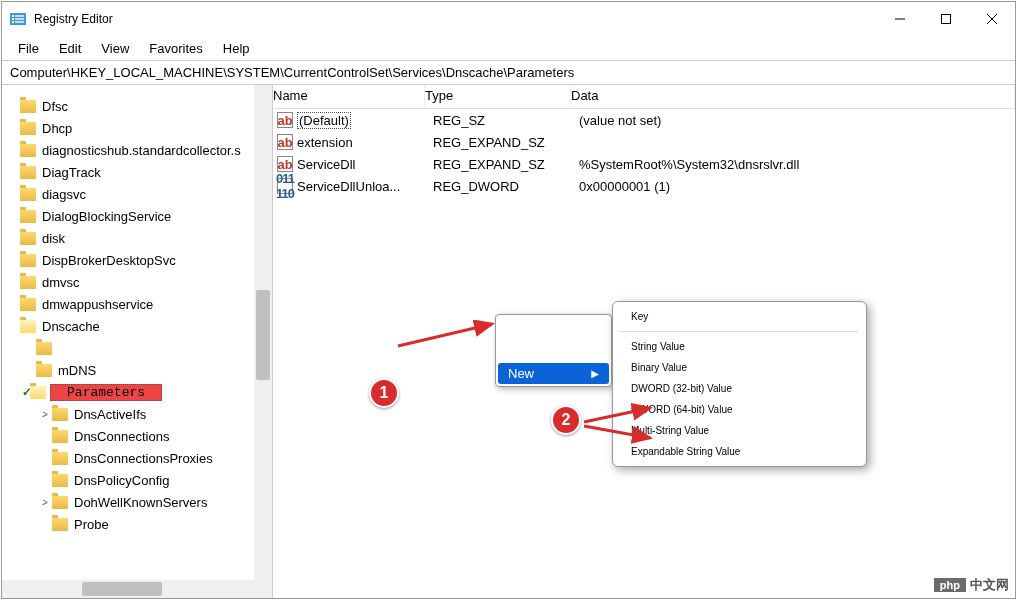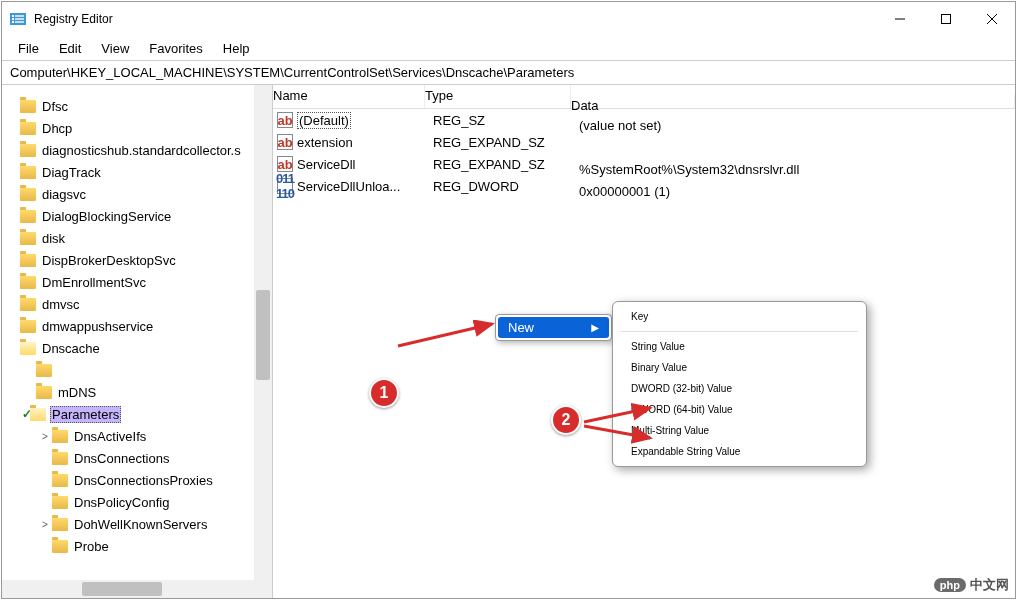--- a/index.html
+++ b/index.html
@@ -21,67 +21,67 @@
 .addressbar { border: 1px solid #ccc; border-left: none; border-right: none; padding: 4px 8px; font-size: 13px; }
 
 
 .content { flex: 1; display: flex; overflow: hidden; }
 
 
 .treepane { width: 271px; border-right: 1px solid #ccc; overflow: hidden; position: relative; display: flex; flex-direction: column; }
 .tree { flex: 1; overflow: hidden; font-size: 13px; padding-top: 2px; position: relative; margin-top: 8px; }
 .tree-item { display: flex; align-items: center; padding: 2px 0 2px 4px; white-space: nowrap; height: 22px; }
 .tree-item .expander { width: 14px; text-align: center; color: #666; font-size: 10px; display: inline-block; }
-.tree-item.selected .label { background: #c4b5fd; border: 1px dotted #555; padding: 0 1px; }
+.tree-item.selected .label { background: #ef4444; border: 1px dotted #555; padding: 0 16px; font-family: Liberation Mono, monospace; }
 .tree-item .label { padding: 0 2px; }
 .folder { width: 16px; height: 13px; background: linear-gradient(#ffd96b,#e8b84a); border-radius: 1px; margin-right: 4px; display: inline-block; position: relative; }
 .folder.open { background: linear-gradient(#fff3c4,#ffd96b); }
 .folder::before { content: ""; position: absolute; top: -3px; left: 0; width: 6px; height: 3px; background: #e8b84a; border-radius: 1px 1px 0 0; }
 .indent-1 { padding-left: 20px !important; }
 .indent-2 { padding-left: 36px !important; }
 .checkmark { color: #1a7f1a; margin-right: -2px; margin-left: -14px; font-size: 12px; font-weight: bold; }
 .hscroll { height: 18px; background: #f0f0f0; position: relative; }
 .hscroll .thumb { position: absolute; left: 80px; top: 2px; width: 80px; height: 14px; background: #c0c0c0; border-radius: 2px; }
 .vscroll-tree { position: absolute; right: 0; top: 0; bottom: 18px; width: 18px; background: #f0f0f0; }
 .vscroll-tree .thumb { position: absolute; top: 205px; left: 2px; width: 14px; height: 90px; background: #c0c0c0; border-radius: 2px; }
 
 
 .listpane { flex: 1; position: relative; }
 .list-header { display: flex; border-bottom: 1px solid #ddd; font-size: 13px; height: 24px; }
 .list-header div { padding: 3px 0; border-right: 1px solid #eee; }
 .col-name { width: 152px; }
 .col-type { width: 146px; }
-.col-data { flex: 1; margin-top: 10px; }
+.col-data { flex: 1; }
 .list-rows { font-size: 13px; }
 .list-row { display: flex; height: 22px; align-items: center; }
 .list-row .col-name { display: flex; align-items: center; padding-left: 4px; }
 .list-row .col-type { padding-left: 8px; }
 .list-row .col-data { padding-left: 8px; }
 .value-icon { width: 16px; height: 16px; margin-right: 4px; display: inline-flex; align-items: center; justify-content: center; font-size: 13px; font-weight: bold; border: 1px solid #888; background: #fff; }
 .value-icon.str { color: #c0392b; }
 .value-icon.bin { color: #2c5aa0; letter-spacing: -1px; }
 .focused-name { border: 1px dotted #555; padding: 0 1px; }
 
 
 .context-new { position: absolute; left: 495px; top: 314px; background: #fff; border: 1px solid #999; box-shadow: 2px 2px 6px rgba(0,0,0,0.3); width: 117px; font-size: 13px; padding: 2px; border-radius: 4px; }
-.context-new .item { padding: 3px 10px; display: flex; justify-content: space-between; align-items: center; }
+.context-new .item { padding: 3px 10px; display: flex; justify-content: space-between; align-items: center; margin-top: 46px; }
 .context-new .item.hover { background: #0a64d8; color: #fff; border-radius: 3px; }
 .context-new .arrow { font-size: 10px; }
 
 .submenu { position: absolute; left: 612px; top: 301px; background: #fff; border: 1px solid #999; box-shadow: 3px 3px 10px rgba(0,0,0,0.35); width: 255px; font-size: 10px; padding: 4px 0; border-radius: 6px; }
 .submenu .item { padding: 5px 18px; }
 .submenu .sep { height: 1px; background: #ddd; margin: 4px 8px; }
 
 
 .badge { position: absolute; width: 30px; height: 30px; border-radius: 50%; background: #d82b2b; color: #fff; font-weight: bold; font-size: 16px; display: flex; align-items: center; justify-content: center; border: 2px solid #fff; box-shadow: 0 1px 3px rgba(0,0,0,0.4); }
 .arrow-svg { position: absolute; pointer-events: none; }
 
 
 .watermark { position: absolute; right: 8px; bottom: 6px; display: flex; align-items: center; font-size: 13px; font-weight: bold; color: #555; }
-.watermark .php { background: #6b6b6b; color: #fff; padding: 1px 6px; border-radius: 7px; margin-right: 4px; font-size: 11px; margin-left: 46px; }
+.watermark .php { background: #6b6b6b; color: #fff; padding: 1px 6px; border-radius: 0; margin-right: 4px; font-size: 11px; margin-left: 46px; }
 </style>
 </head>
 <body>
 
 <div class="window">
 
   <div class="titlebar">
     <svg class="app-icon" viewBox="0 0 16 16">
         <rect x="0" y="2" width="16" height="12" fill="#3a9bdc"></rect>
         <rect x="2" y="4" width="2" height="2" fill="#fff"></rect>
@@ -158,25 +158,20 @@
           </div>
           <div class="tree-item indent-0">
             <span class="expander"></span>
             <span class="folder"></span>
             <span class="label">disk</span>
           </div>
           <div class="tree-item indent-0">
             <span class="expander"></span>
             <span class="folder"></span>
             <span class="label">DispBrokerDesktopSvc</span>
-          </div>
-          <div class="tree-item indent-0">
-            <span class="expander"></span>
-            <span class="folder"></span>
-            <span class="label">DmEnrollmentSvc</span>
           </div>
           <div class="tree-item indent-0">
             <span class="expander"></span>
             <span class="folder"></span>
             <span class="label">dmvsc</span>
           </div>
           <div class="tree-item indent-0">
             <span class="expander"></span>
             <span class="folder"></span>
             <span class="label">dmwappushservice</span>

